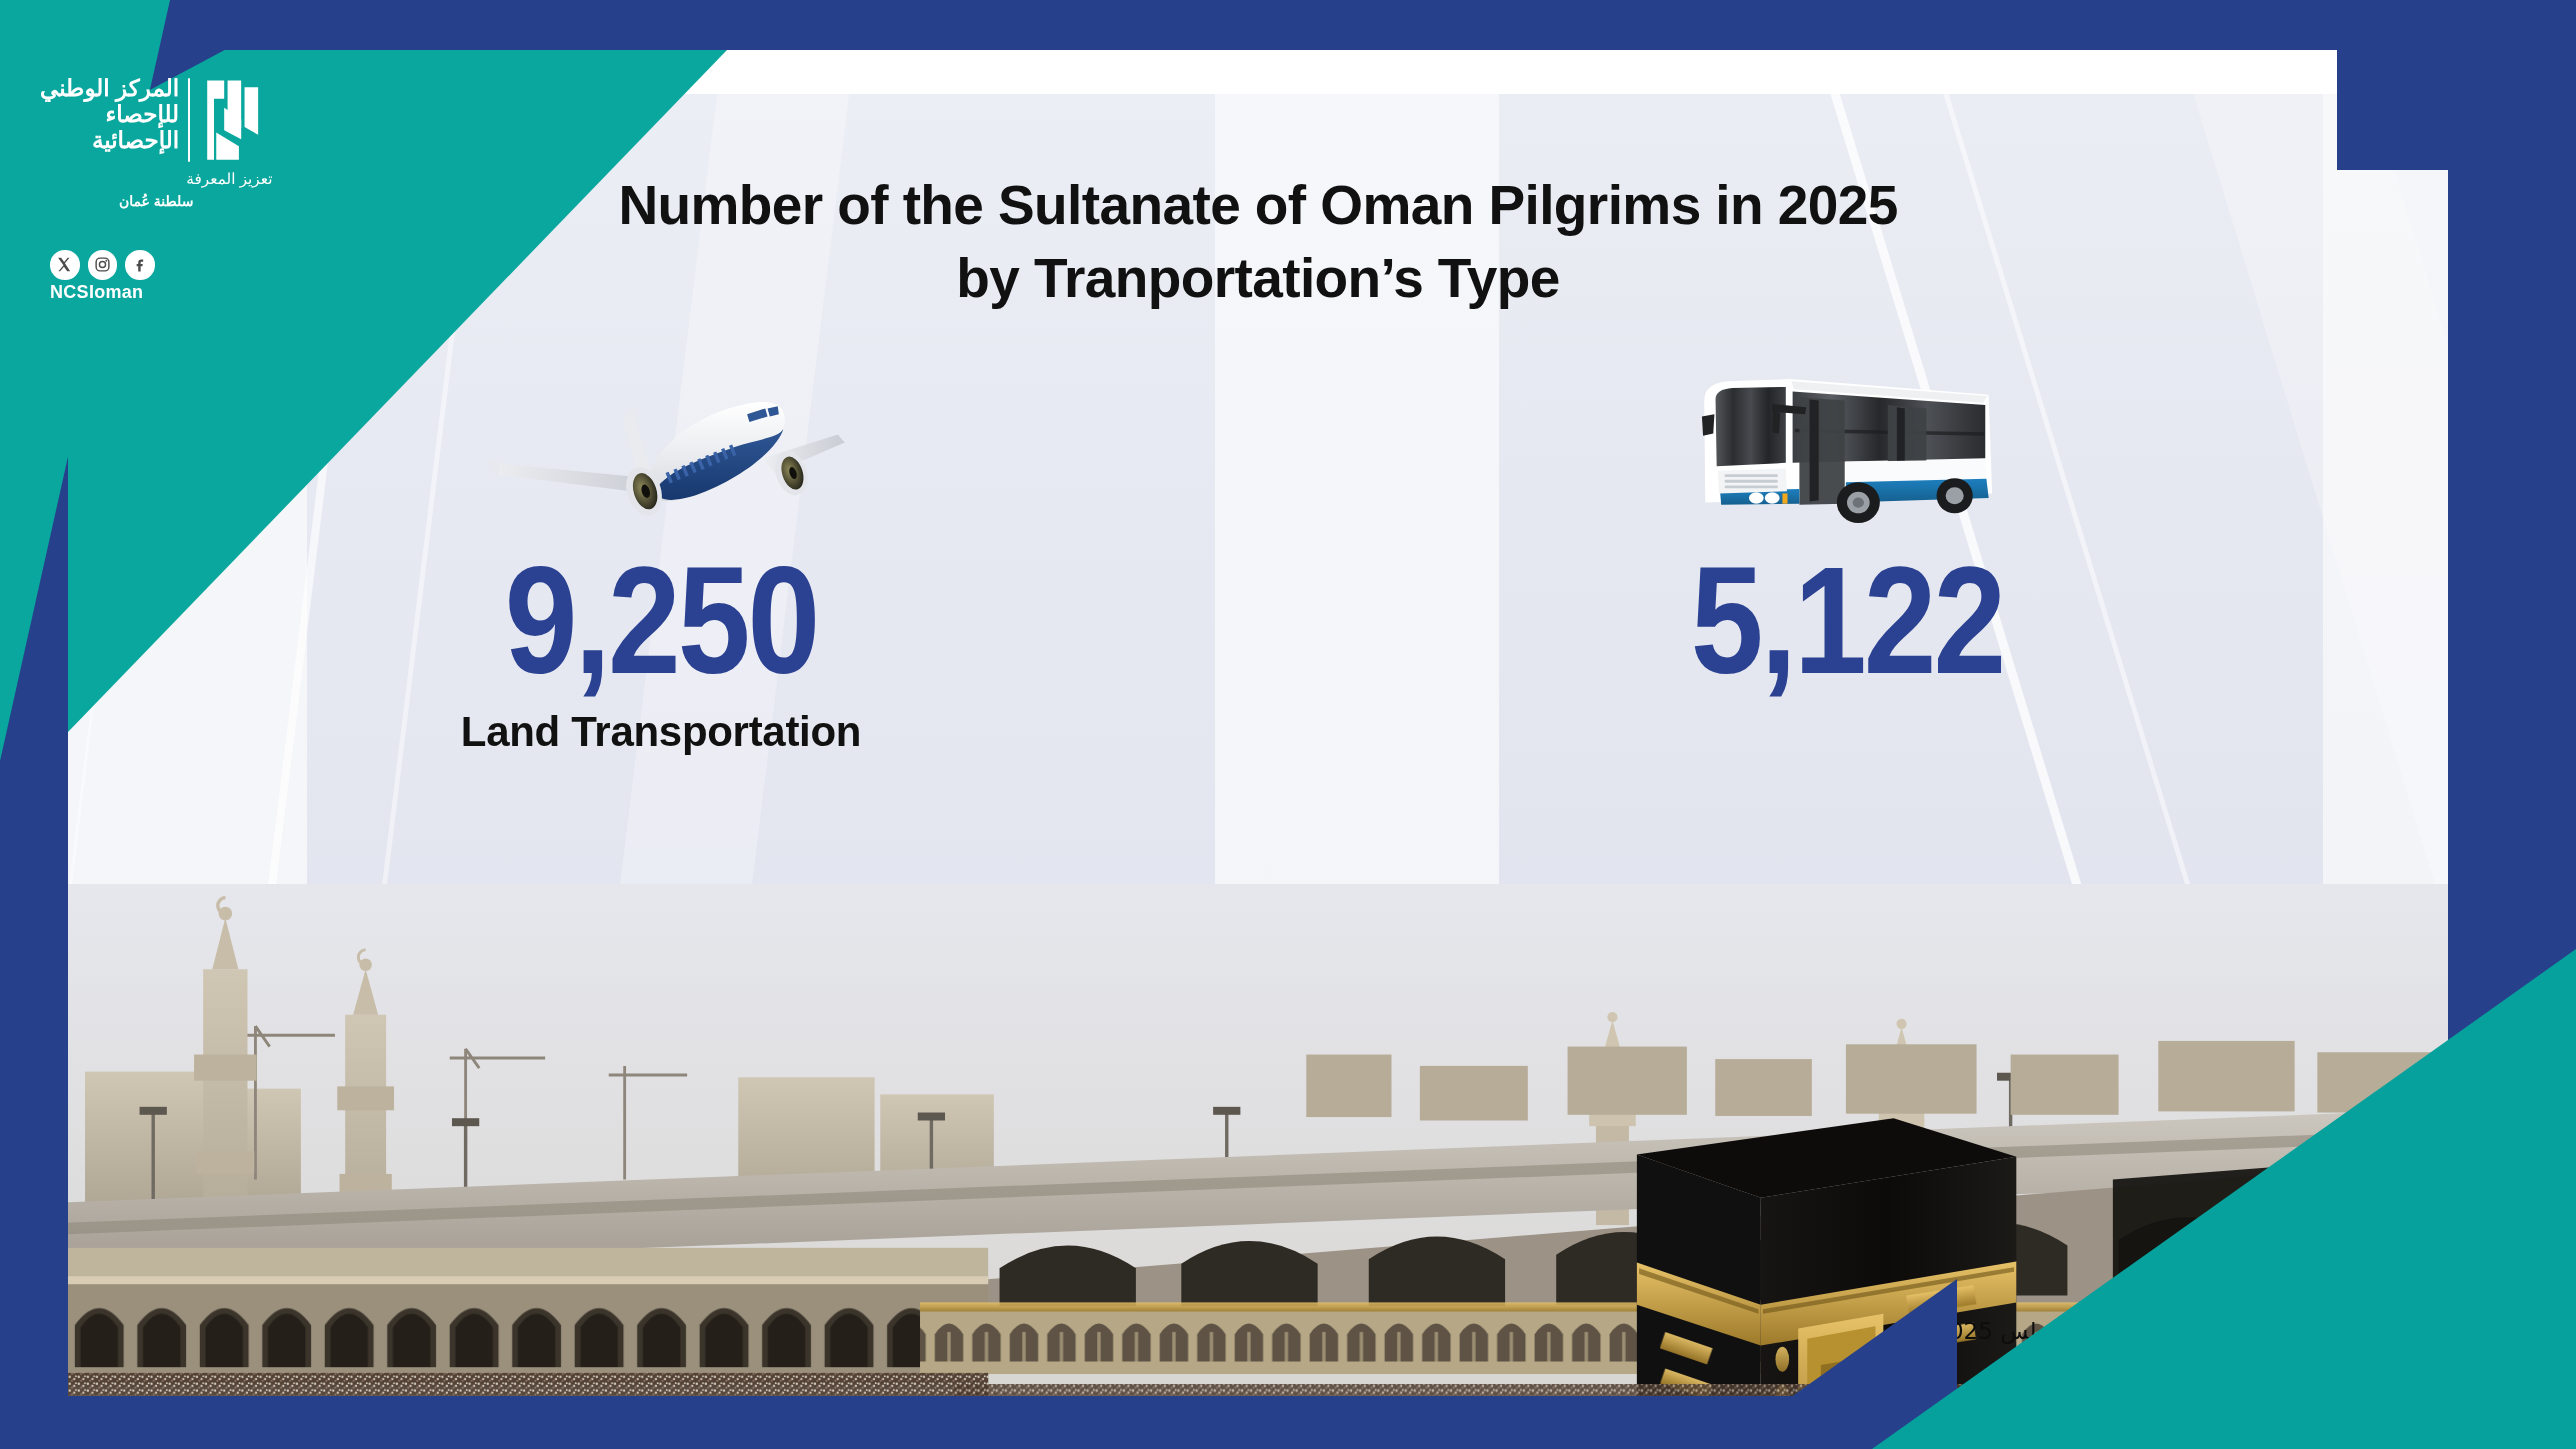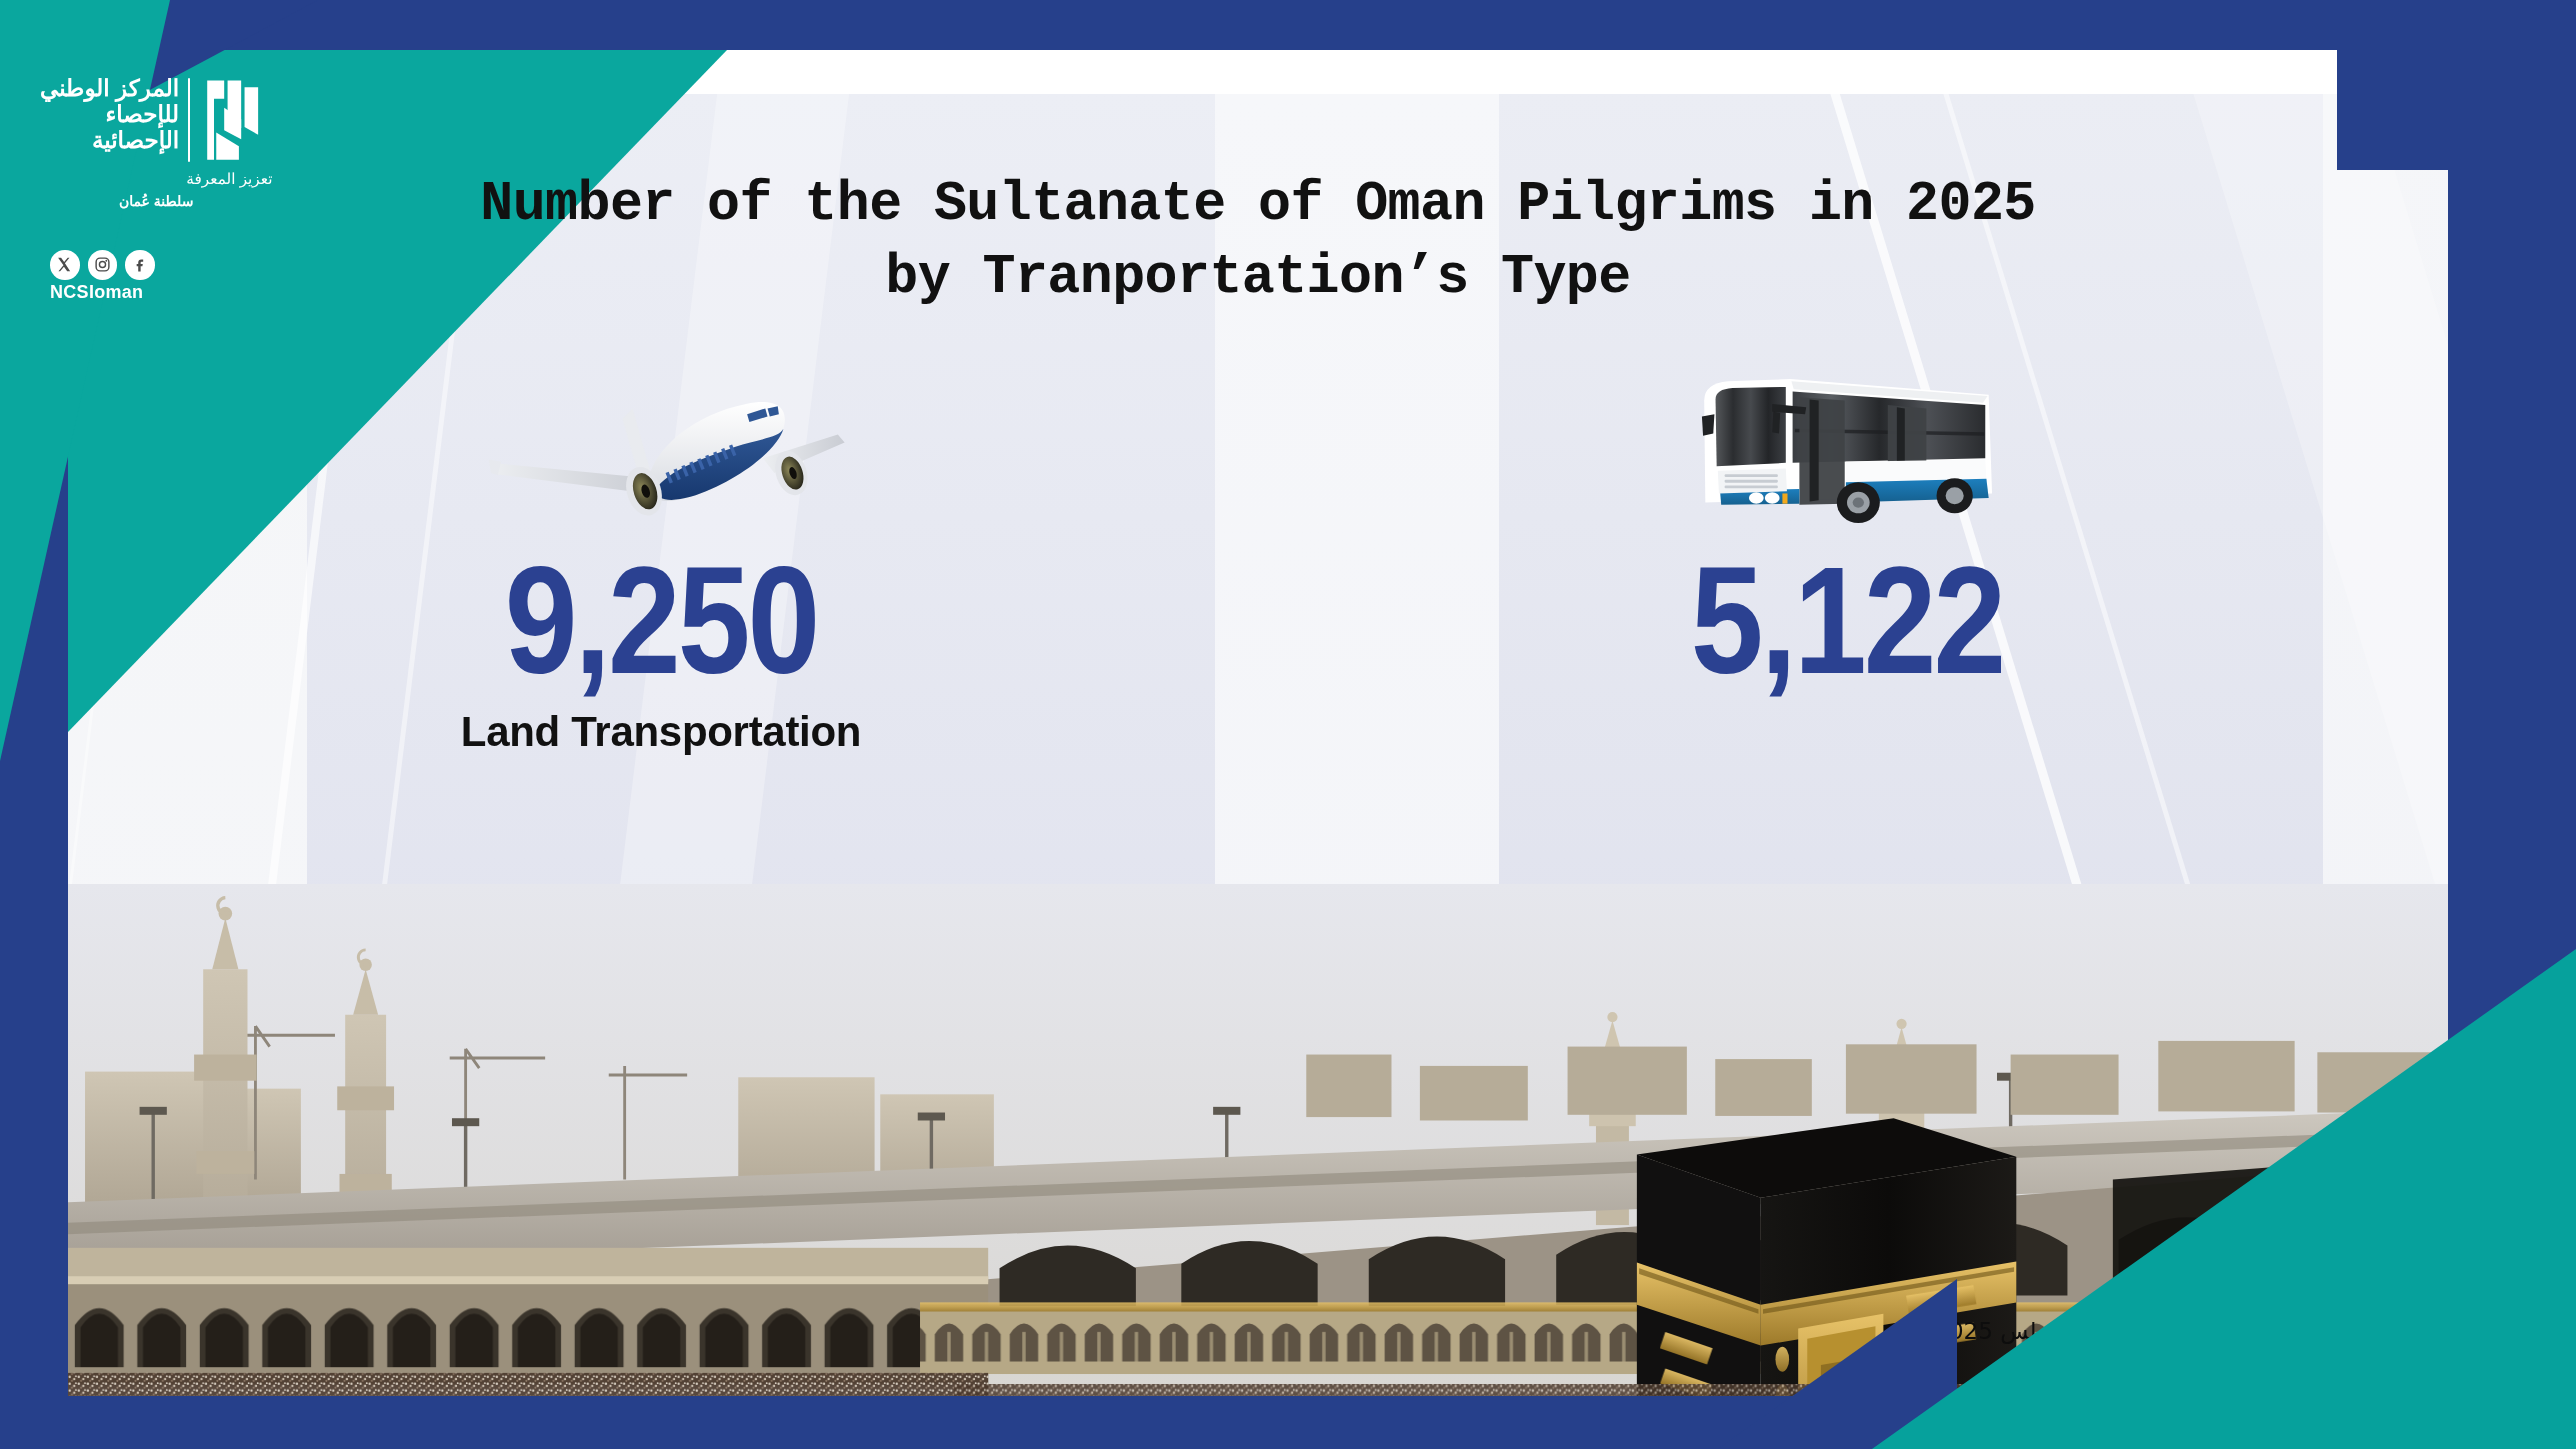--- a/index.html
+++ b/index.html
@@ -119,21 +119,20 @@
     color:#fff;font-weight:700;font-size:18px;margin-top:2px;letter-spacing:0.3px;
   }
 
   
   .title{
     position:absolute; left:0; right:0; top:119px;
     text-align:center; z-index:9;
     color:#111; font-weight:700;
     font-size:55px; line-height:1.32;
     letter-spacing:-0.6px;
-    font-family:Liberation Mono, monospace;
   }
   .title span{display:block;}
 
   
   .stats{
     position:absolute; left:0; right:8px; top:295px;
     display:flex; z-index:9;
     pointer-events:none;
   }
   .stat{flex:1; text-align:center; pointer-events:auto;}

